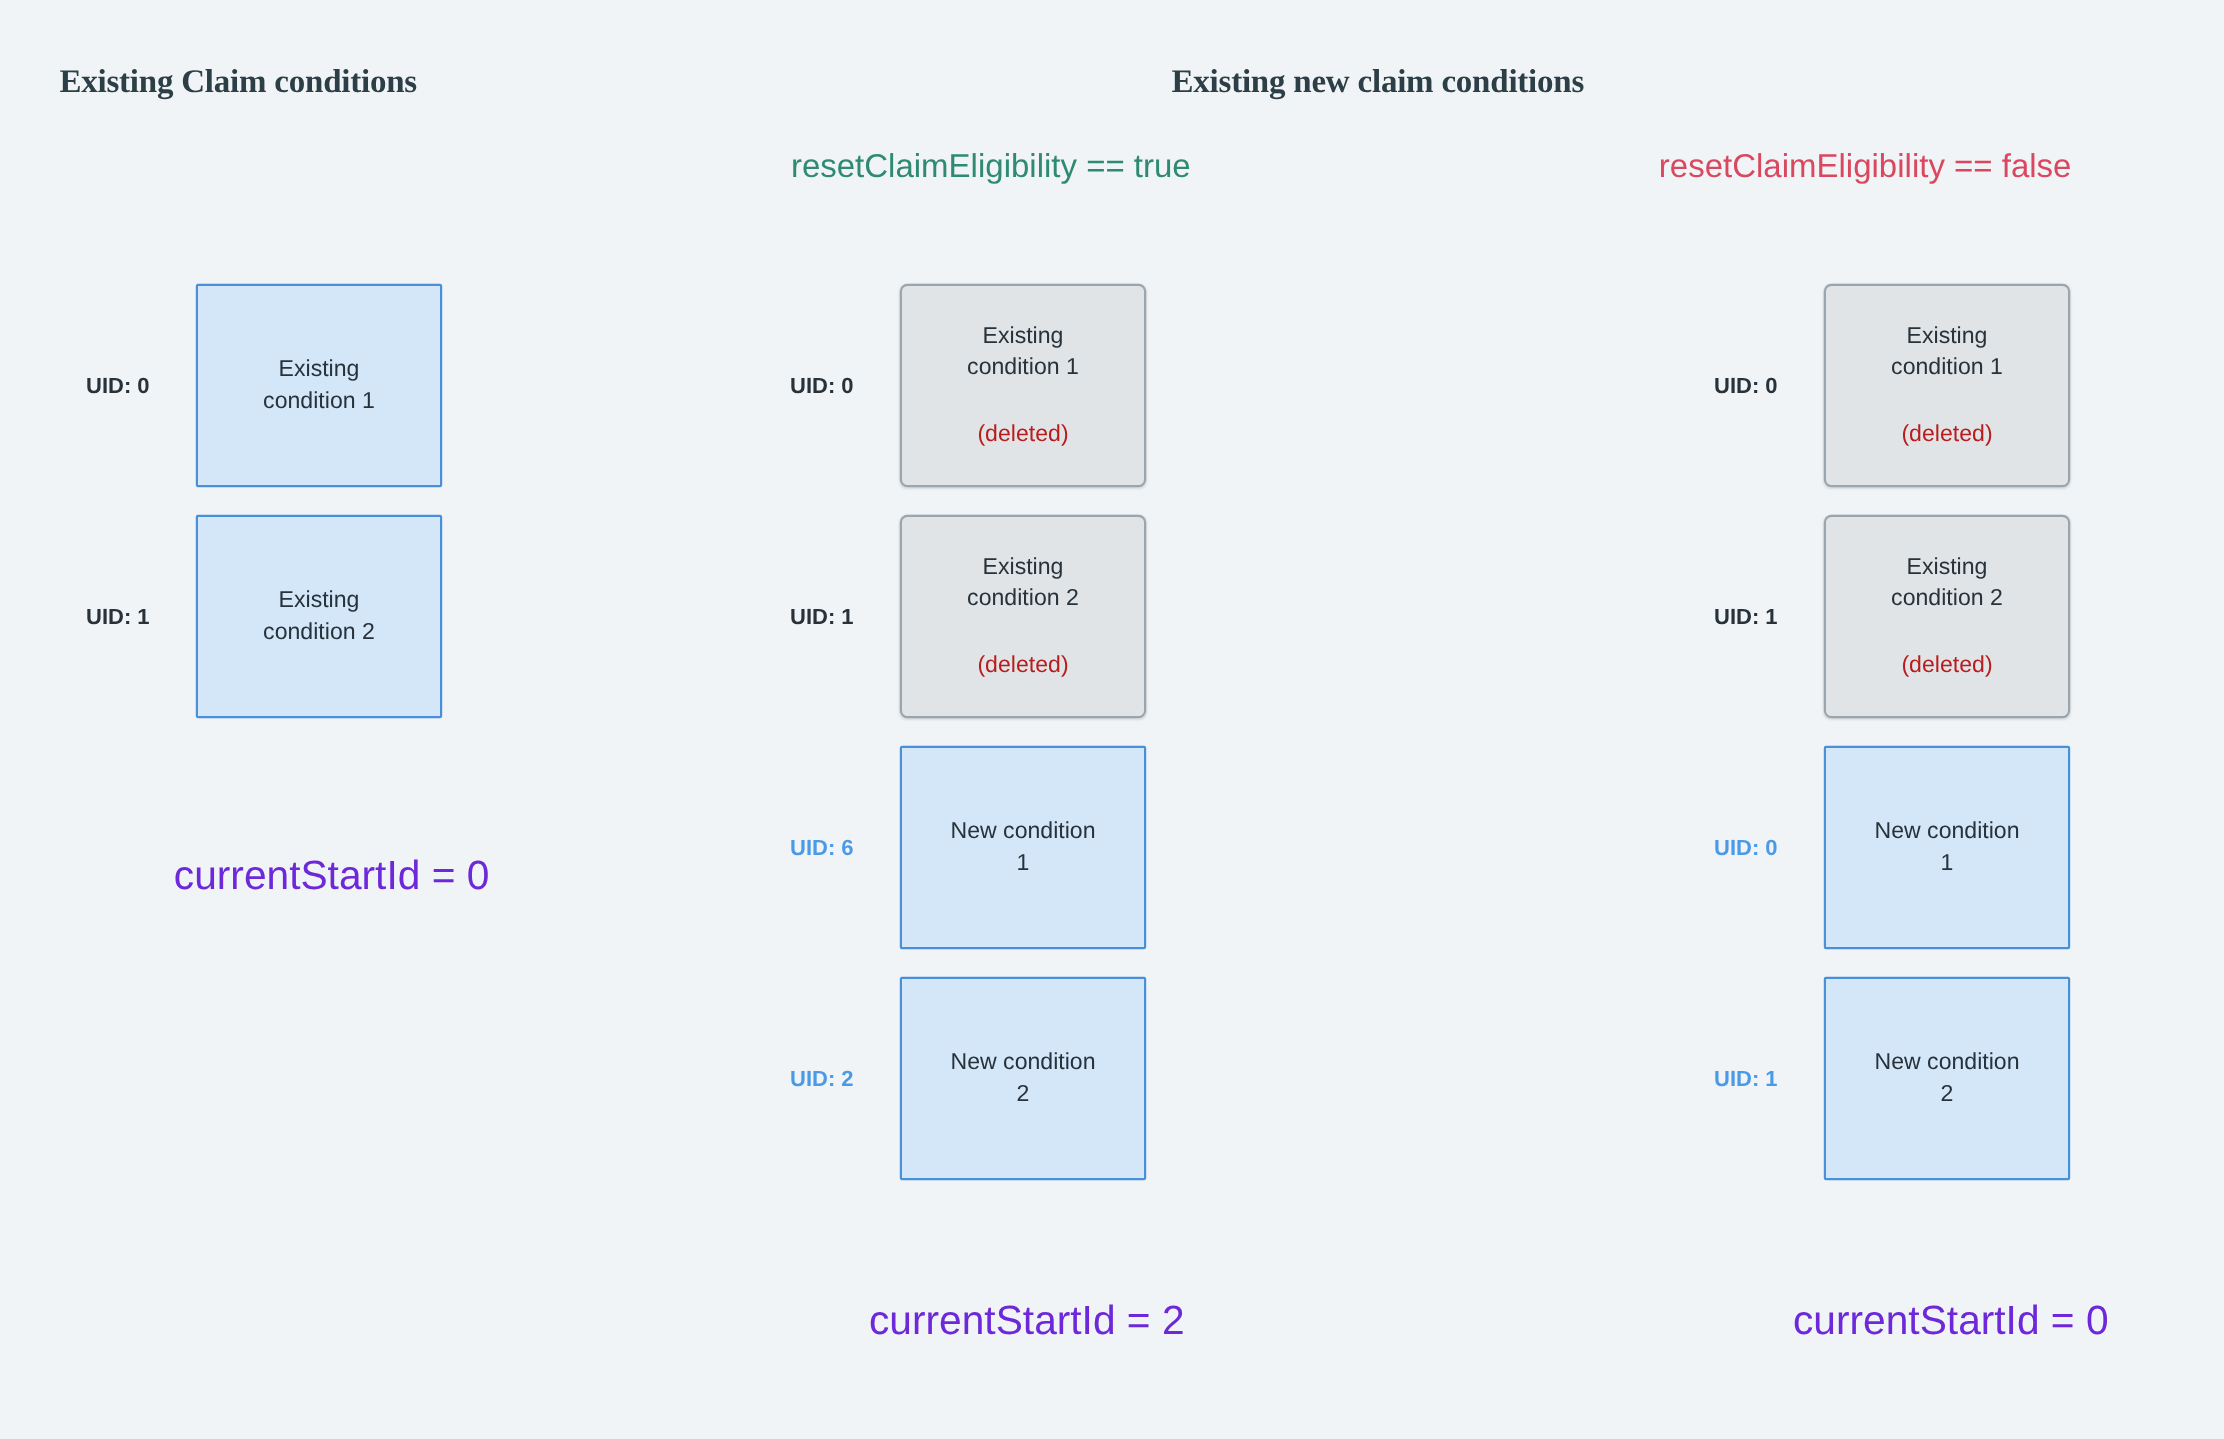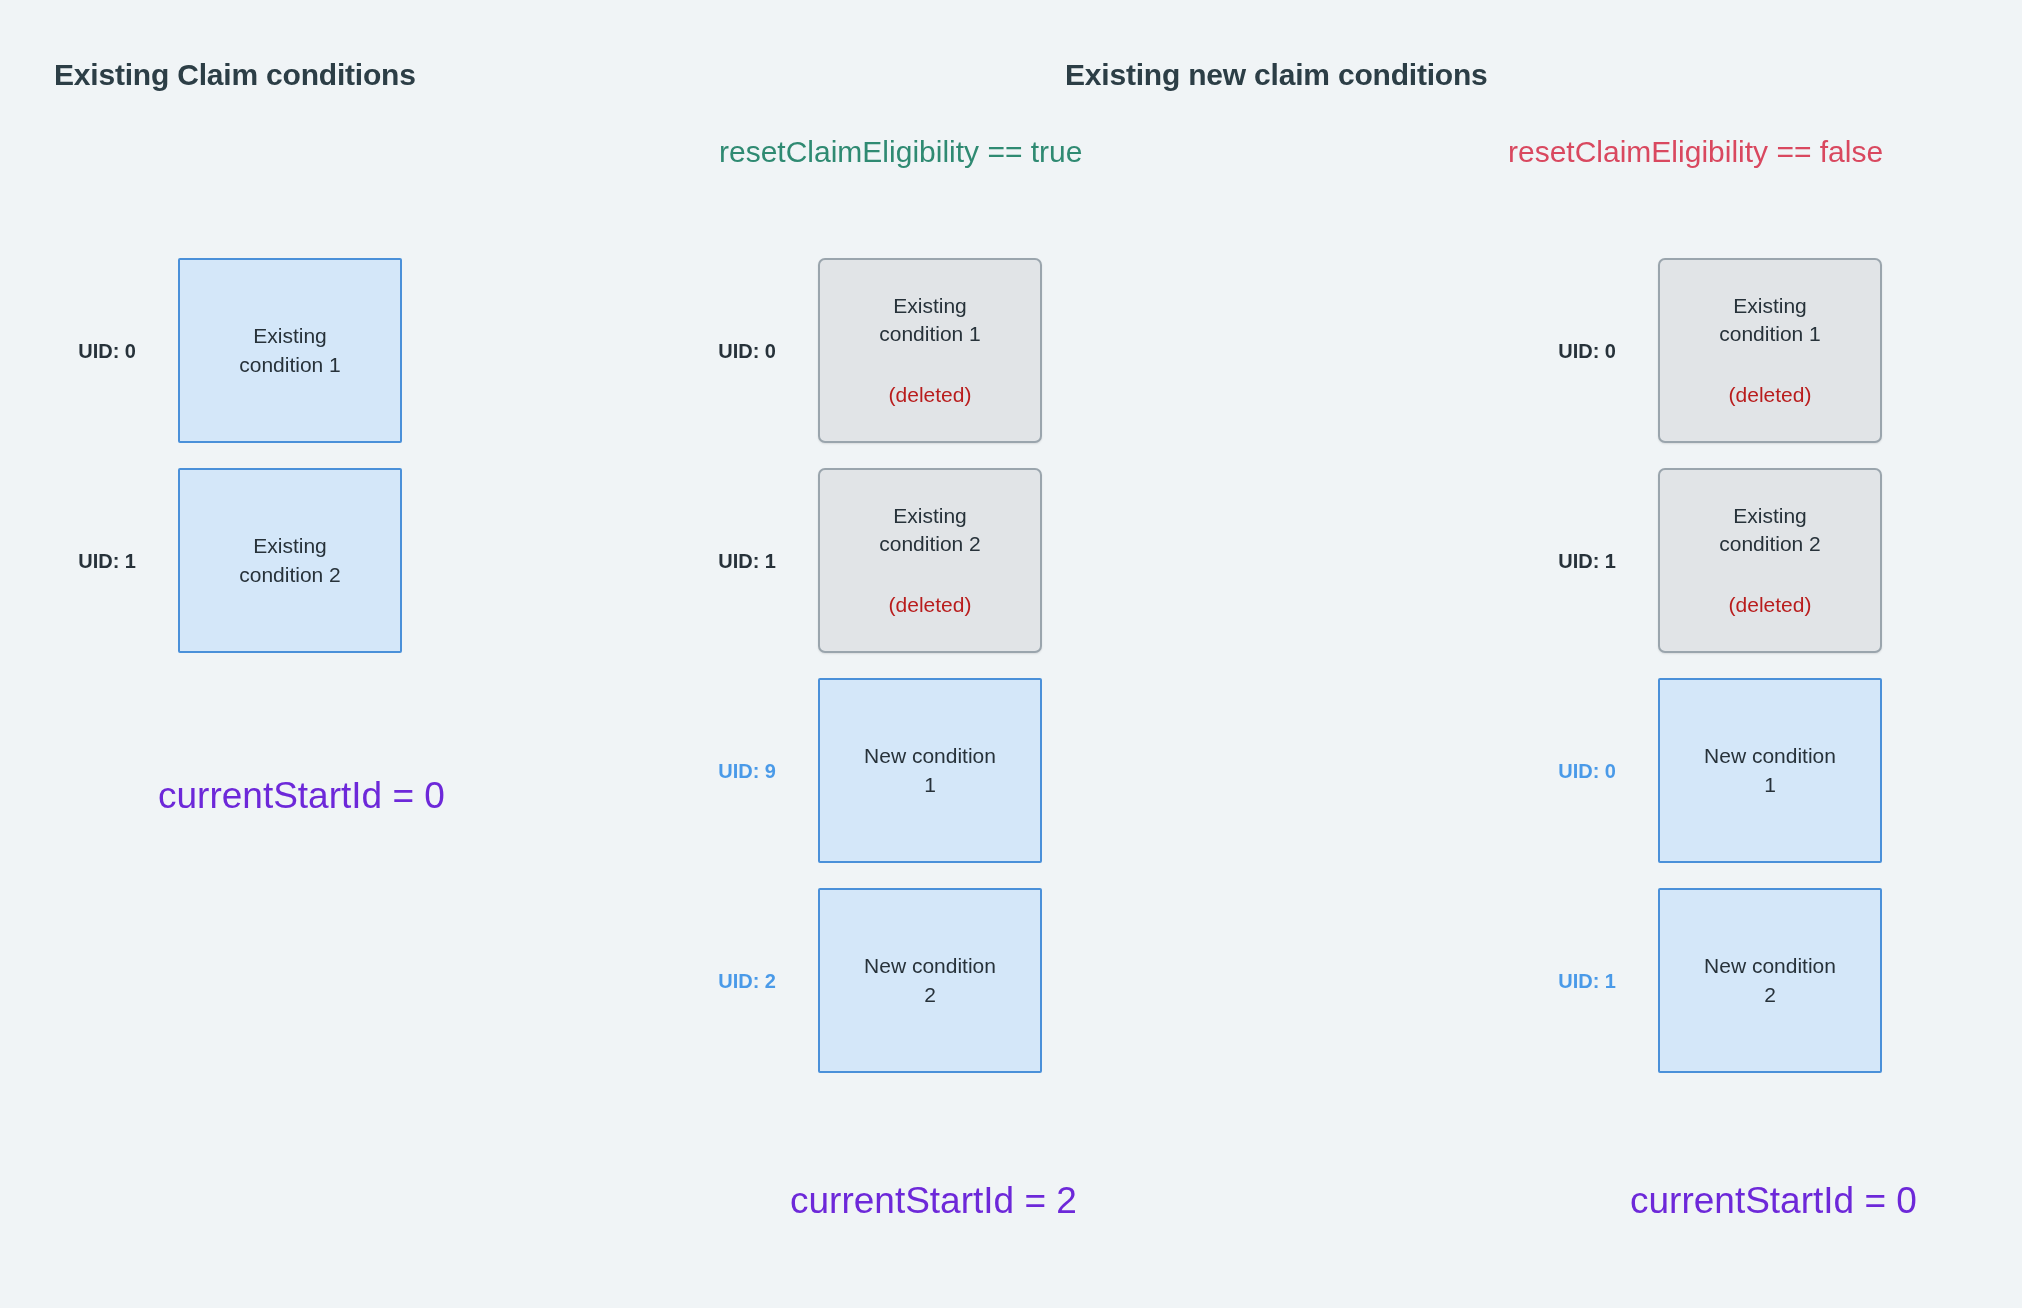--- a/index.html
+++ b/index.html
@@ -20,20 +20,21 @@
   }
 
   
   .section-heading {
     position: absolute;
     font-size: 30px;
     font-weight: bold;
     color: #2c3e46;
     letter-spacing: -0.2px;
     white-space: nowrap;
+    font-family: Liberation Serif, serif;
   }
   #heading-existing { left: 54px;  top: 58px; }
   #heading-setting  { left: 1065px; top: 58px; }
 
   
   .cond-flag {
     position: absolute;
     font-size: 30px;
     font-weight: normal;
     white-space: nowrap;
@@ -155,21 +156,21 @@
       </div>
       <div class="cond-row" style="top: 468px; left: 60px;">
         <div class="uid-label">UID: 1</div>
         <div class="cond-box box-grey">
           <span class="title-line">Existing</span>
           <span class="title-line">condition 2</span>
           <span class="deleted-note">(deleted)</span>
         </div>
       </div>
       <div class="cond-row" style="top: 678px; left: 60px;">
-        <div class="uid-label uid-new">UID: 9</div>
+        <div class="uid-label uid-new">UID: 6</div>
         <div class="cond-box box-blue">
           <span class="title-line">New condition</span>
           <span class="title-line">1</span>
         </div>
       </div>
       <div class="cond-row" style="top: 888px; left: 60px;">
         <div class="uid-label uid-new">UID: 2</div>
         <div class="cond-box box-blue">
           <span class="title-line">New condition</span>
           <span class="title-line">2</span>

